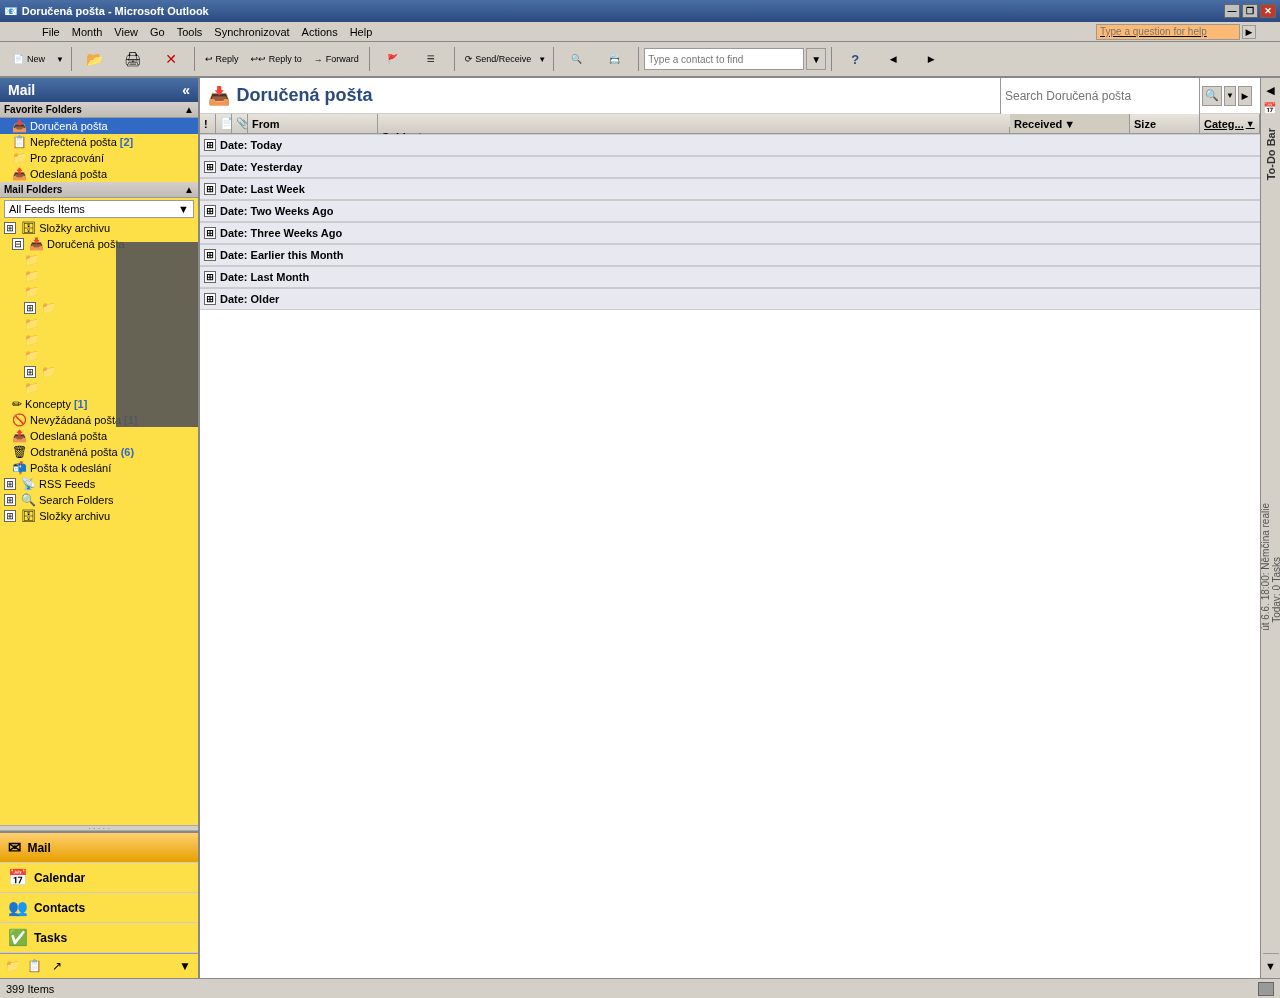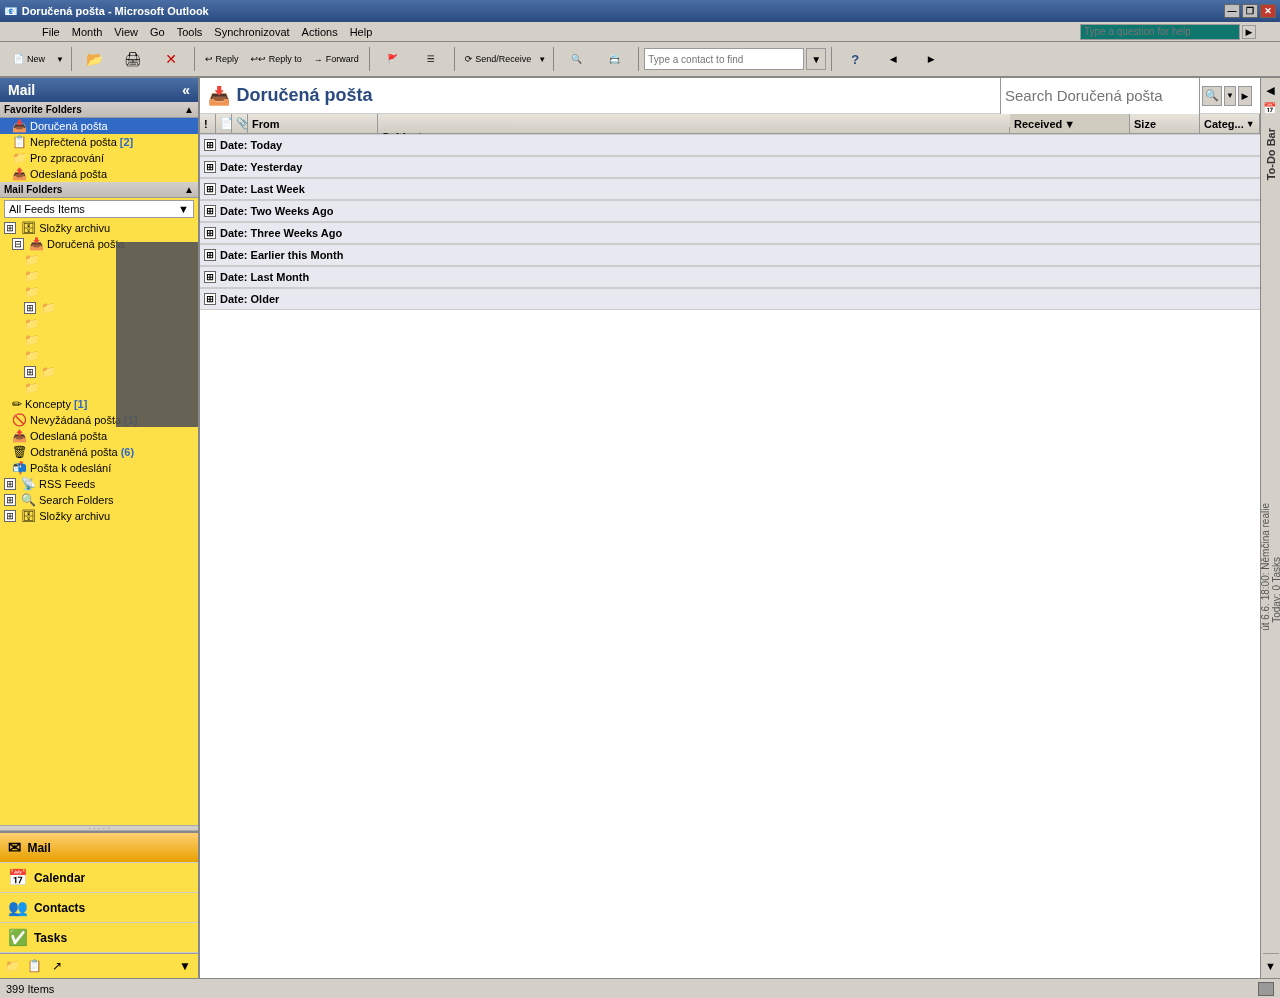--- a/index.html
+++ b/index.html
@@ -297,21 +297,21 @@
       align-items: center;
       gap: 2px;
       cursor: pointer;
       height: 100%;
     }
     .col-narrow { width: 16px; }
     .col-from { width: 130px; }
     .col-subject { flex: 1; margin-top: 26px; }
     .col-received { width: 120px; }
     .col-size { width: 70px; }
-    .col-categ { width: 60px; }
+    .col-categ { width: 60px; text-decoration: underline; }
 
     
     #mail-list { flex: 1; overflow-y: auto; background: white; }
     .date-group-header {
       display: flex;
       align-items: center;
       background: #e8e8f0;
       border-bottom: 1px solid #ccc;
       border-top: 1px solid #ccc;
       padding: 2px 4px;
@@ -409,21 +409,21 @@
     <span class="menu-item">File</span>
     <span class="menu-item">Month</span>
     <span class="menu-item">View</span>
     <span class="menu-item">Go</span>
     <span class="menu-item">Tools</span>
     <span class="menu-item">Synchronizovat</span>
     <span class="menu-item">Actions</span>
     <span class="menu-item">Help</span>
   </div>
   <div style="display:flex; align-items:center; padding-right:24px; gap:2px;">
-    <input id="help-input" class="toolbar-btn" type="text" style="width: 160px; height: 16px; font-size: 10px; border: 1px solid rgb(153, 153, 153); padding: 1px 3px; background: #0f766e;" placeholder="Type a question for help">
+    <input id="help-input" class="toolbar-btn" type="text" style="width: 144px; height: 16px; font-size: 10px; border: 1px solid rgb(153, 153, 153); padding: 1px 3px; background: #fdba74; text-decoration: underline;" placeholder="Type a question for help">
     <div class="help-arrow">▶</div>
   </div>
 </div>
 
 <div id="toolbar">
 
   <div class="toolbar-btn-split">
     <div class="toolbar-btn-main" style="flex-direction:row; gap:3px; min-width:50px;">
       <span>📄</span>
       <span>New</span>
@@ -666,21 +666,21 @@
   </div>
 
   <div id="content-area">
 
     <div id="content-header">
       <div id="content-title">
         <span>📥</span>
         <span>Doručená pošta</span>
       </div>
       <div id="search-area">
-        <input type="text" id="search-input" style="width: 200px; height: 35px; font-size: 15px; border: 1px solid rgb(153, 153, 153); padding: 19px 4px;" placeholder="Search Doručená pošta">
+        <input type="text" id="search-input" style="width: 200px; height: 35px; font-size: 12px; border: 1px solid rgb(153, 153, 153); padding: 19px 4px;" placeholder="Search Doručená pošta">
         <div class="search-btn">🔍</div>
         <div class="search-expand">▼</div>
         <div style="width:14px; height:20px; background:#d4d0c8; border:1px solid #999; display:flex; align-items:center; justify-content:center; font-size:9px; cursor:pointer;">▶</div>
       </div>
     </div>
 
     <div id="col-headers">
       <div class="col-hdr col-narrow">
         <span>!</span>
       </div>

